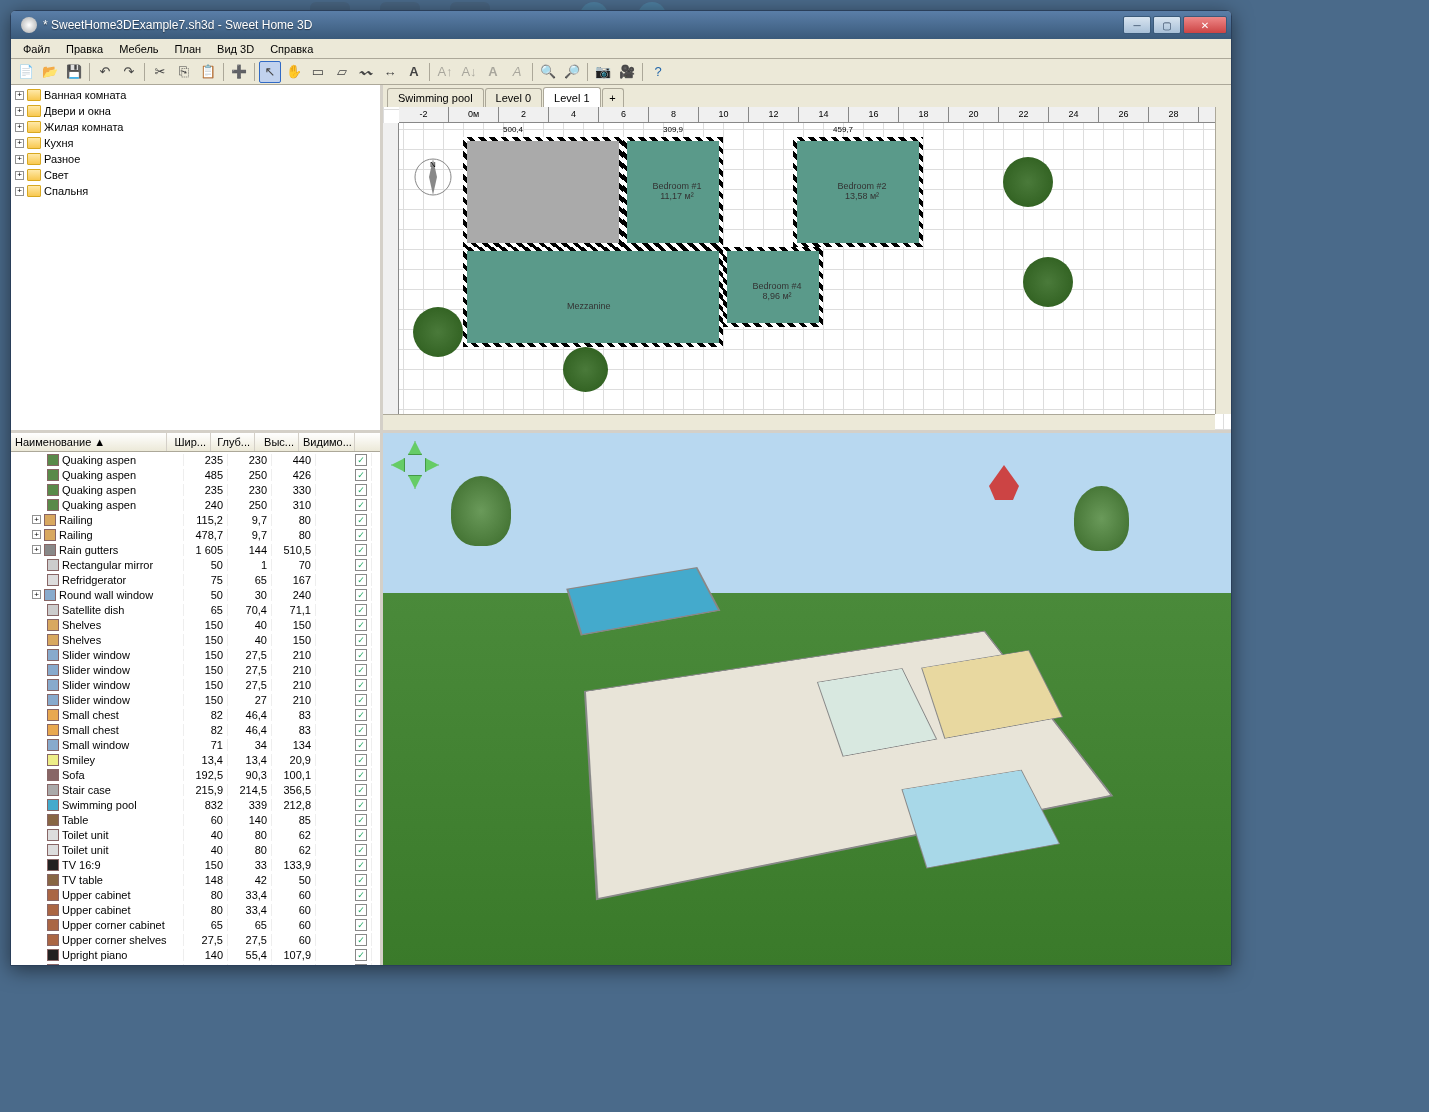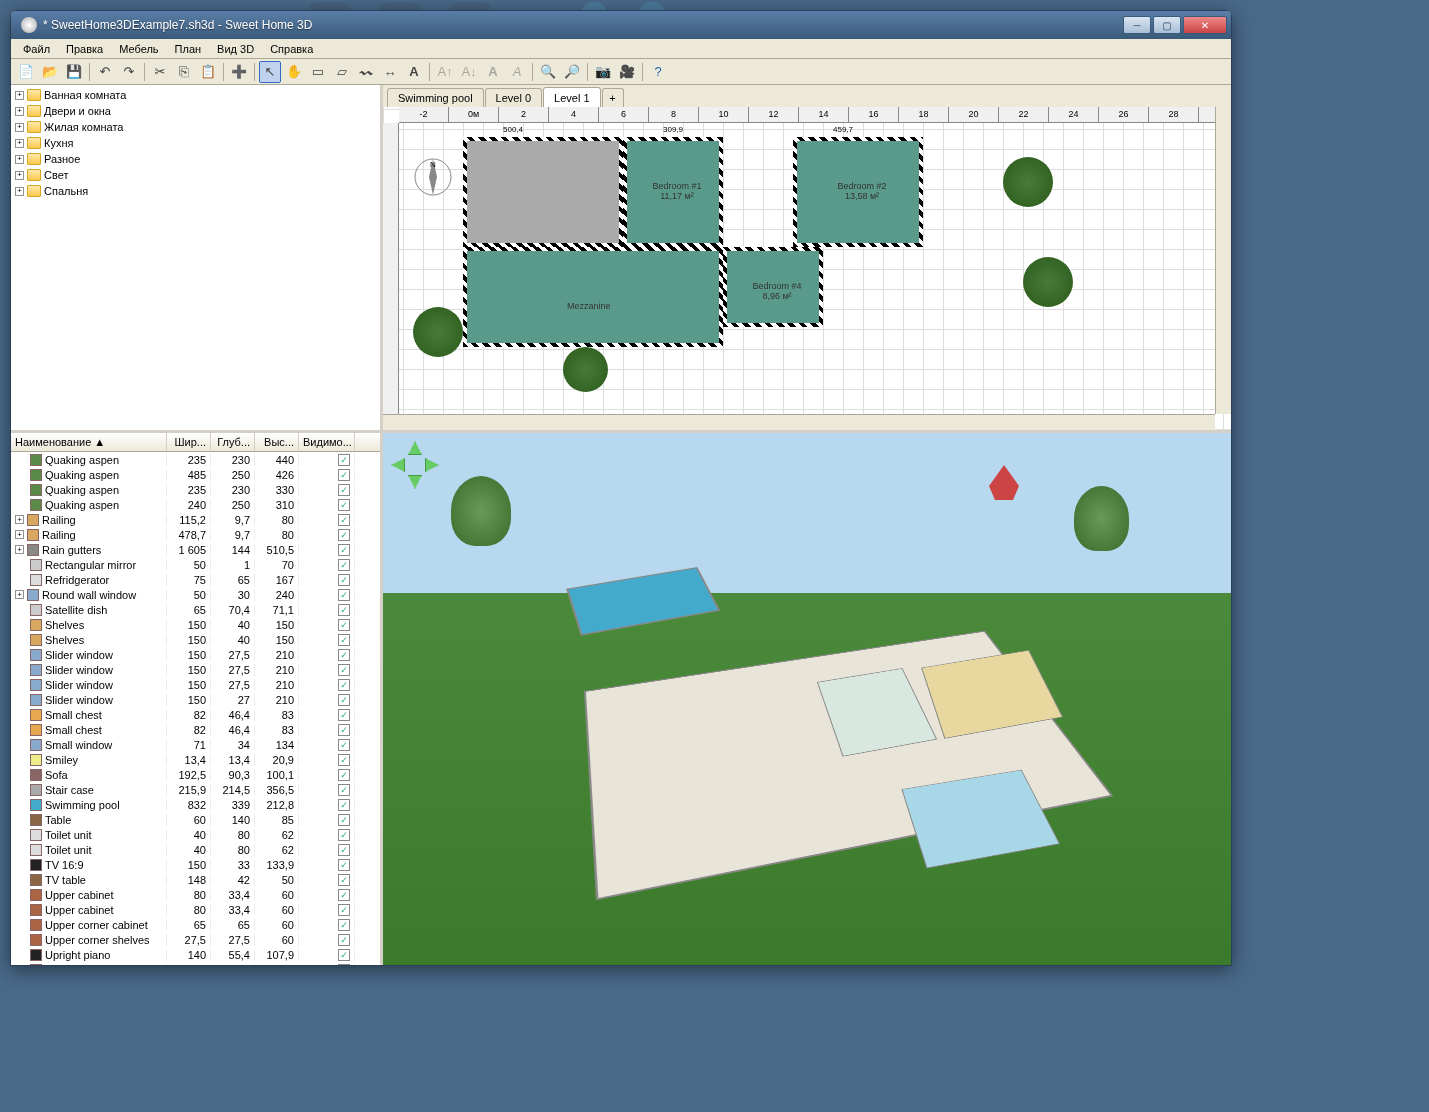--- a/index.html
+++ b/index.html
@@ -24,21 +24,21 @@
 .tree-exp { width: 9px; height: 9px; border: 1px solid #919191; background: #fff; display: flex; align-items: center; justify-content: center; font-size: 8px; line-height: 1; color: #000; cursor: pointer; }
 .tree-folder { width: 14px; height: 12px; background: linear-gradient(#ffe9a8,#f8c850); border-radius: 1px; border: 1px solid #d8a820; }
 .furniture { flex: 1; background: #fff; overflow: auto; }
 .furn-header { display: flex; background: linear-gradient(#fff,#ece9d8); border-bottom: 1px solid #aca899; position: sticky; top: 0; }
 .furn-header > div { padding: 3px 4px; border-right: 1px solid #d4d0c8; font-size: 11px; white-space: nowrap; overflow: hidden; }
 .col-name { width: 156px; }
 .col-w { width: 44px; text-align: right; }
 .col-d { width: 44px; text-align: right; }
 .col-h { width: 44px; text-align: right; }
 .col-v { width: 56px; text-align: right; }
-.furn-row { display: flex; height: 15px; align-items: center; }
+.furn-row { display: flex; height: 15px; align-items: center; padding-left: 17px; }
 .furn-row > div { padding: 0 4px; border-right: 1px solid #eee; font-size: 11px; white-space: nowrap; overflow: hidden; }
 .furn-row .col-name { display: flex; align-items: center; gap: 3px; }
 .furn-icon { width: 12px; height: 12px; background: #c88; border: 1px solid #866; }
 .checkbox { width: 12px; height: 12px; border: 1px solid #888; background: #fff; display: inline-flex; align-items: center; justify-content: center; font-size: 9px; color: #2a6; }
 .plan-panel { height: 348px; background: #fff; border-bottom: 3px solid #d4d0c8; display: flex; flex-direction: column; position: relative; }
 .plan-tabs { display: flex; height: 22px; background: #ece9d8; align-items: flex-end; padding-left: 4px; }
 .tab { padding: 3px 10px; background: #ece9d8; border: 1px solid #aca899; border-bottom: none; border-radius: 3px 3px 0 0; margin-right: 1px; font-size: 11px; cursor: pointer; }
 .tab.active { background: #fff; padding-top: 4px; }
 .tab.add { width: 22px; text-align: center; padding: 3px 0; }
 .plan-canvas { flex: 1; position: relative; background: #fff; overflow: hidden; }

